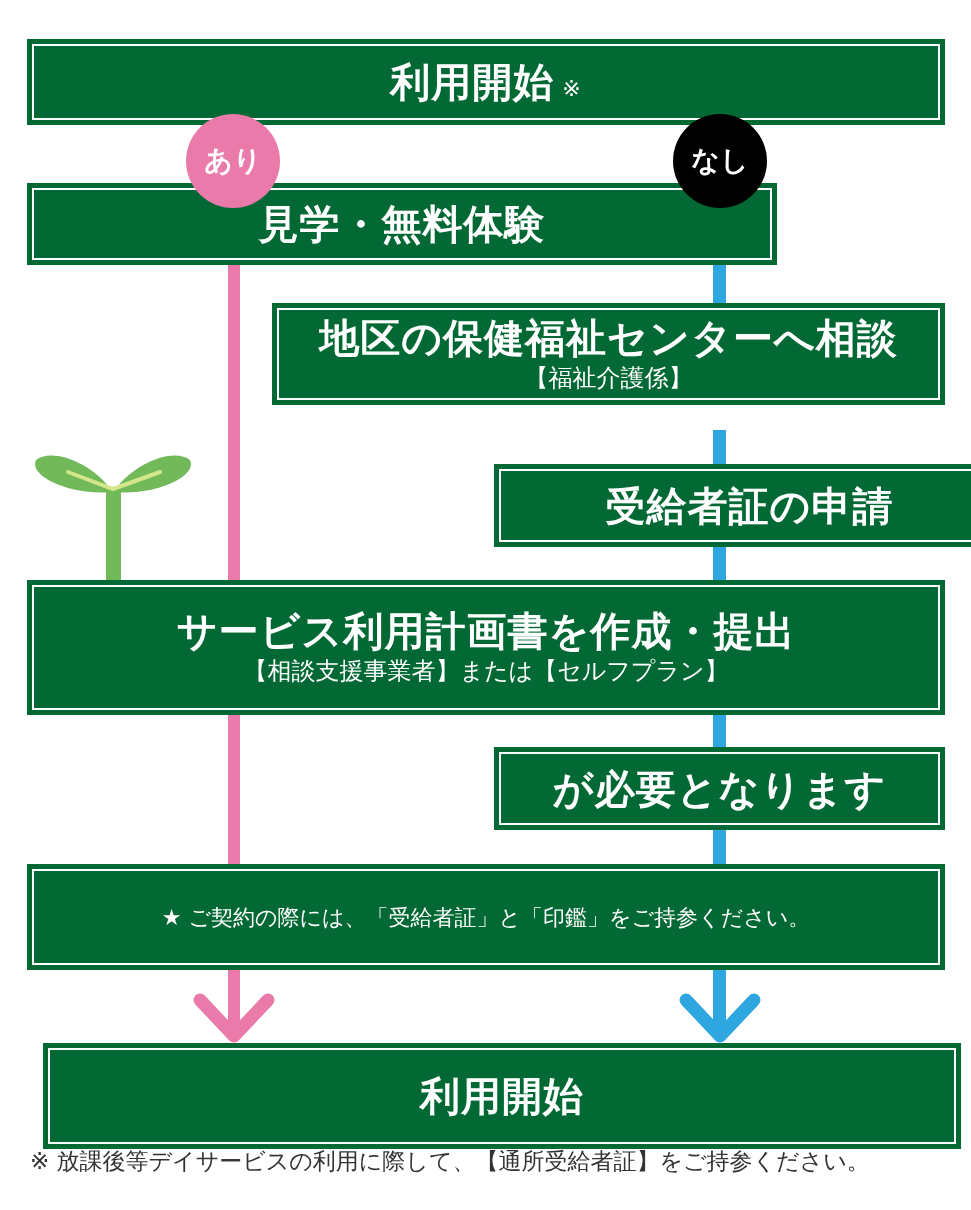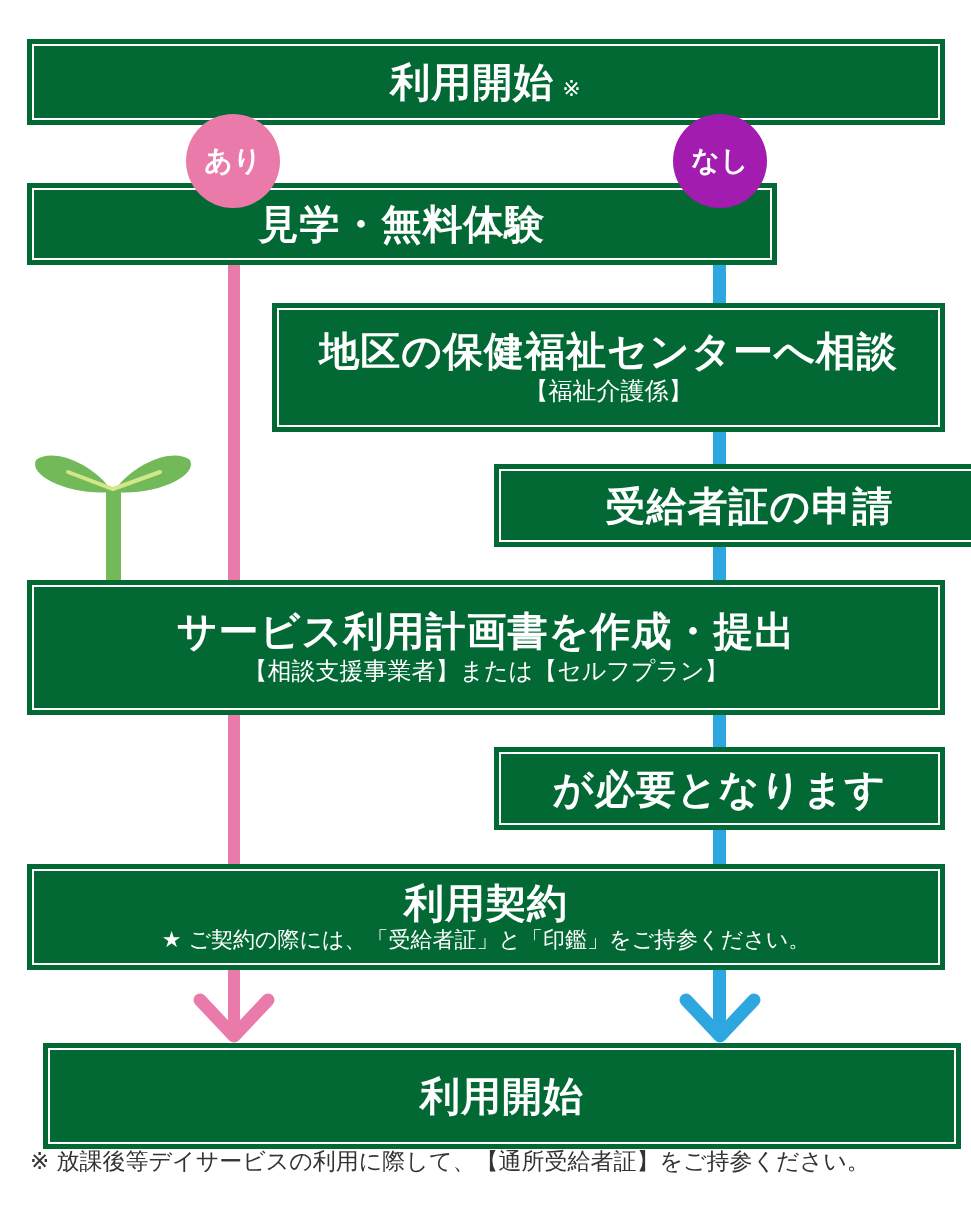--- a/index.html
+++ b/index.html
@@ -15,21 +15,21 @@
   .title .mark { font-size: 22px; margin-left: 8px; font-weight: normal; }
   .sub { font-size: 24px; line-height: 1.2; margin-top: 4px; white-space: nowrap; }
   .sub.small { font-size: 22px; margin-top: 2px; }
   .line { position: absolute; width: 12px; }
   .line.pink { background: #ea7aaa; }
   .line.blue { background: #2ea7e0; width: 13px; }
   .badge { position: absolute; width: 94px; height: 94px; border-radius: 50%;
            display: flex; align-items: center; justify-content: center;
            color: #ffffff; font-weight: bold; font-size: 28px; z-index: 3; }
   .badge.pink { background: #ea7aaa; }
-  .badge.blue { background: #a21caf; }
+  .badge.blue { background: #000000; }
   .footnote { position: absolute; left: 30px; top: 1146px; font-size: 23px; color: #333333; white-space: nowrap; }
   svg.abs { position: absolute; left: 0; top: 0; overflow: visible; }
 </style>
 </head>
 <body>
 
 <div class="line pink" style="left:228px; top:262px; height:320px;"></div>
 <div class="line pink" style="left:228px; top:713px; height:153px;"></div>
 <div class="line pink" style="left:228px; top:968px; height:66px;"></div>
 
@@ -62,21 +62,21 @@
 
 <div class="badge pink" style="left:186px; top:114px;">あり</div>
 <div class="badge blue" style="left:673px; top:114px;">なし</div>
 
 <div class="box" style="left:27px; top:183px; width:750px; height:82px;">
   <div class="inner">
     <div class="title">見学・無料体験</div>
   </div>
 </div>
 
-<div class="box" style="left:272px; top:303px; width:673px; height:129px;">
+<div class="box" style="left:272px; top:303px; width:673px; height:102px;">
   <div class="inner">
     <div class="title">地区の保健福祉センターへ相談</div>
     <div class="sub">【福祉介護係】</div>
   </div>
 </div>
 
 <div class="box" style="left:494px; top:464px; width:511px; height:83px;">
   <div class="inner">
     <div class="title">受給者証の申請</div>
   </div>
@@ -90,21 +90,20 @@
 </div>
 
 <div class="box" style="left:494px; top:747px; width:451px; height:83px;">
   <div class="inner">
     <div class="title">が必要となります</div>
   </div>
 </div>
 
 <div class="box" style="left:27px; top:864px; width:918px; height:106px;">
   <div class="inner">
-    <div class="title">利用契約</div>
     <div class="sub small">★ ご契約の際には、「受給者証」と「印鑑」をご持参ください。</div>
   </div>
 </div>
 
 <div class="box" style="left:27px; top:1043px; width:918px; height:106px;margin-left:16px;">
   <div class="inner">
     <div class="title">利用開始</div>
   </div>
 </div>
 

